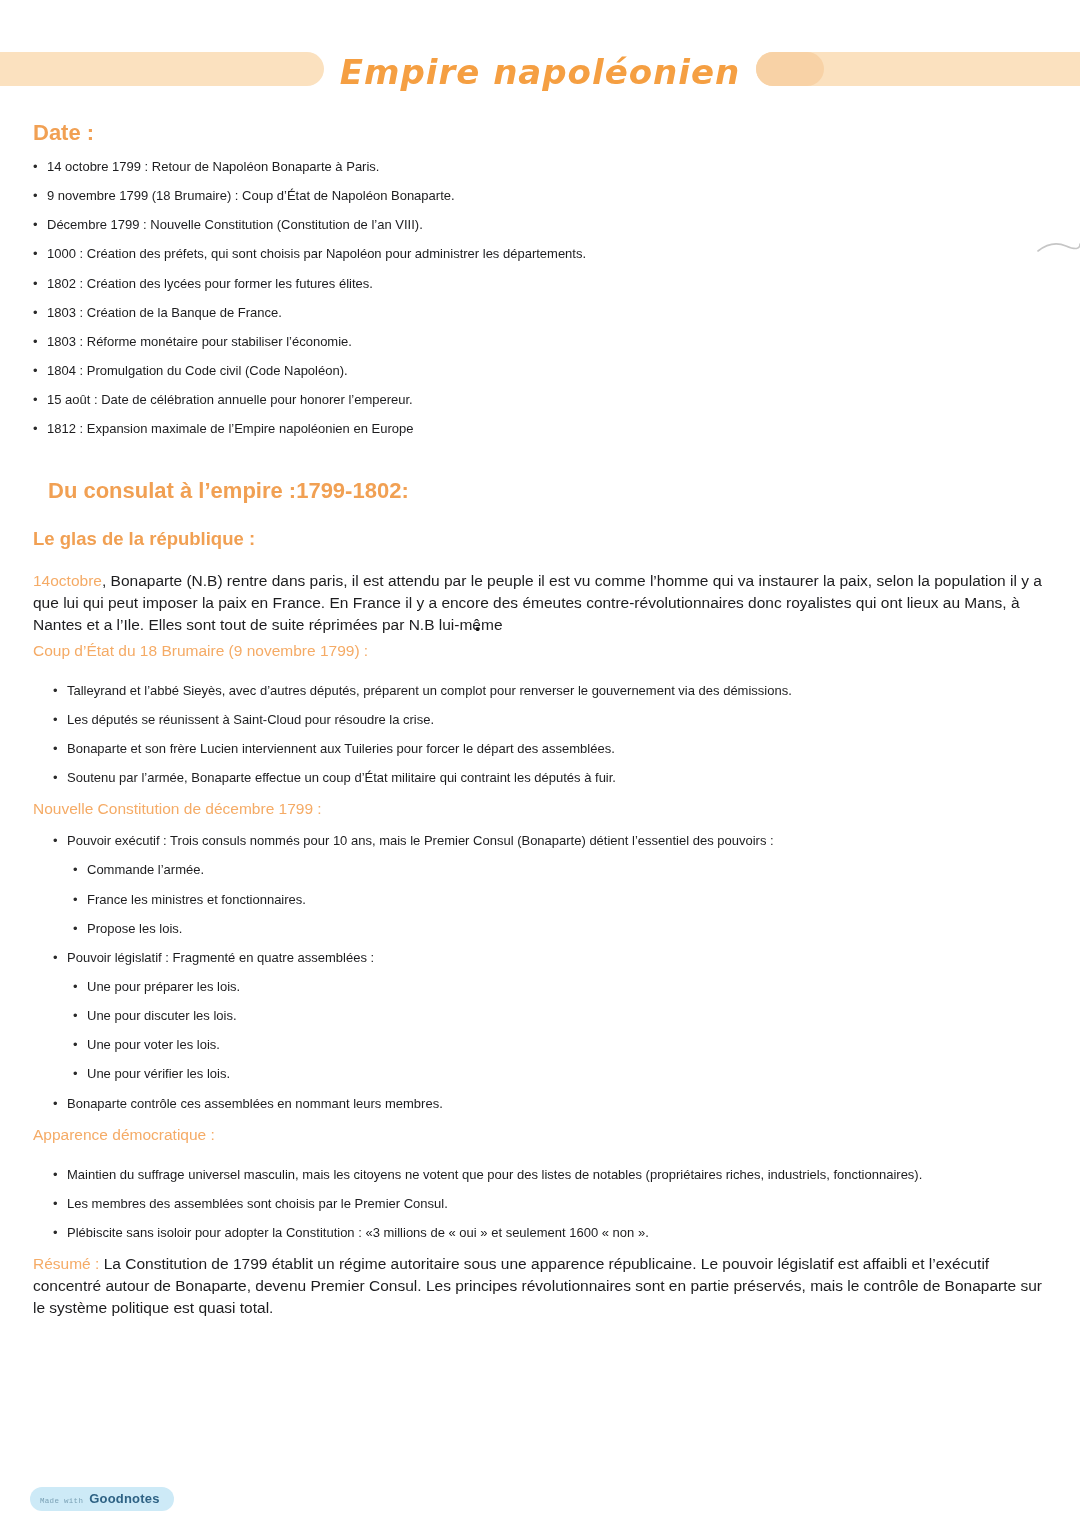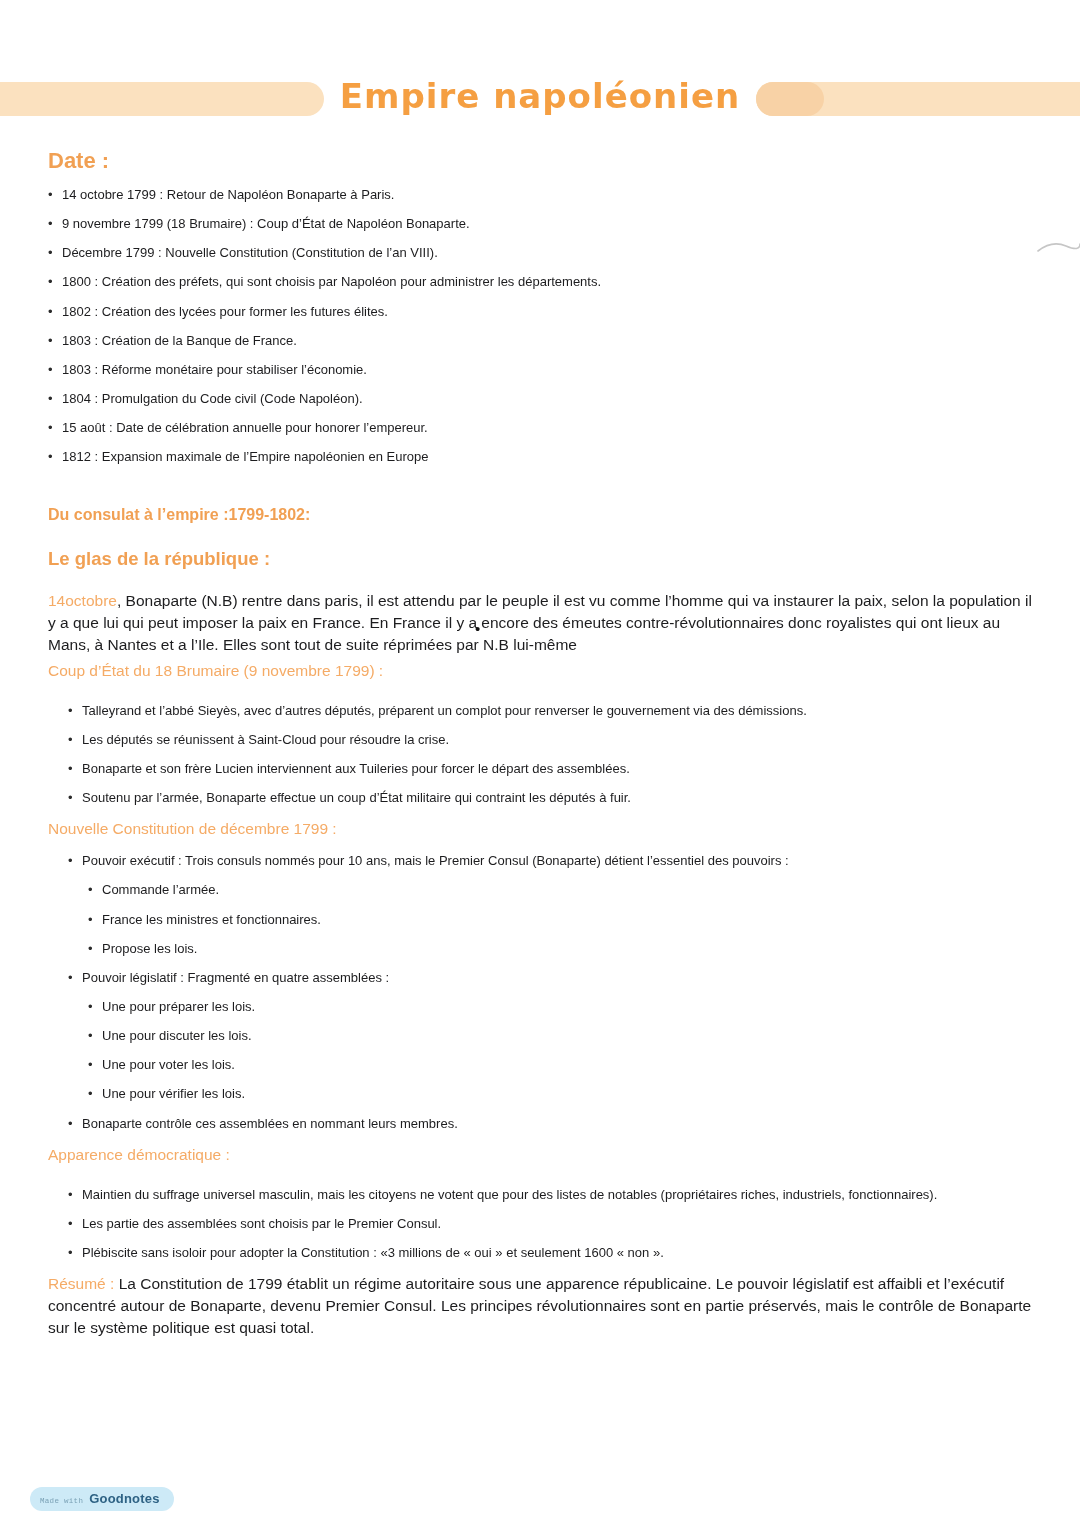--- a/index.html
+++ b/index.html
@@ -12,24 +12,25 @@
   .page {
     position: relative;
     width: 1080px;
     height: 1527px;
     background: #ffffff;
     overflow: hidden;
   }
 
   
   .banner {
-    margin-top: 80px;
+    margin-top: 52px;
     display: flex;
-    align-items: flex-end;
+    align-items: flex-start;
     height: 36px;
+    font-style: italic;
   }
   .band {
     flex: 1;
     height: 34px;
     background: #fbe1bf;
   }
   .band-left { border-radius: 0 17px 17px 0; margin-right: 16px; }
   .band-right {
     border-radius: 17px 0 0 17px;
     margin-left: 16px;
@@ -54,29 +55,29 @@
   }
 
   
   .squiggle {
     position: absolute;
     right: 0;
     top: 238px;
   }
 
   
-  .content { padding: 0 48px; }
+  .content { padding: 0 33px; }
 
   .h-orange {
     color: #f1a053;
     font-weight: bold;
     margin: 0;
   }
   .h-date   { font-size: 22px; margin: 32px 0 8px 0; }
-  .h-main   { font-size: 16px; margin: 40px 0 0 0; }
+  .h-main   { font-size: 22px; margin: 40px 0 0 15px; }
   .h-sub    { font-size: 18.5px; margin: 24px 0 20px 0; }
 
   .bullets {
     list-style: none;
     margin: 0;
     padding: 0;
   }
   .bullets li {
     position: relative;
     padding-left: 14px;
@@ -166,21 +167,21 @@
 
   <span class="stray-dot">•</span>
 
   <main class="content">
 
     <h2 class="h-orange h-date">Date :</h2>
     <ul class="bullets">
       <li>14 octobre 1799 : Retour de Napoléon Bonaparte à Paris.</li>
       <li>9 novembre 1799 (18 Brumaire) : Coup d’État de Napoléon Bonaparte.</li>
       <li>Décembre 1799 : Nouvelle Constitution (Constitution de l’an VIII).</li>
-      <li>1800 : Création des préfets, qui sont choisis par Napoléon pour administrer les départements.</li>
+      <li>1000 : Création des préfets, qui sont choisis par Napoléon pour administrer les départements.</li>
       <li>1802 : Création des lycées pour former les futures élites.</li>
       <li>1803 : Création de la Banque de France.</li>
       <li>1803 : Réforme monétaire pour stabiliser l’économie.</li>
       <li>1804 : Promulgation du Code civil (Code Napoléon).</li>
       <li>15 août : Date de célébration annuelle pour honorer l’empereur.</li>
       <li>1812 : Expansion maximale de l’Empire napoléonien en Europe</li>
     </ul>
 
     <h2 class="h-orange h-main">Du consulat à l’empire :1799-1802:</h2>
     <h3 class="h-orange h-sub">Le glas de la république :</h3>
@@ -205,21 +206,21 @@
       <li class="lvl2">Une pour préparer les lois.</li>
       <li class="lvl2">Une pour discuter les lois.</li>
       <li class="lvl2">Une pour voter les lois.</li>
       <li class="lvl2">Une pour vérifier les lois.</li>
       <li class="lvl1">Bonaparte contrôle ces assemblées en nommant leurs membres.</li>
     </ul>
 
     <p class="label label-gap">Apparence démocratique :</p>
     <ul class="bullets indent1">
       <li>Maintien du suffrage universel masculin, mais les citoyens ne votent que pour des listes de notables (propriétaires riches, industriels, fonctionnaires).</li>
-      <li>Les partie des assemblées sont choisis par le Premier Consul.</li>
+      <li>Les membres des assemblées sont choisis par le Premier Consul.</li>
       <li>Plébiscite sans isoloir pour adopter la Constitution : «3 millions de « oui » et seulement 1600 « non ».</li>
     </ul>
 
     <p class="para resume"><span class="lead">Résumé :</span><span> La Constitution de 1799 établit un régime autoritaire sous une apparence républicaine. Le pouvoir législatif est affaibli et l’exécutif concentré autour de Bonaparte, devenu Premier Consul. Les principes révolutionnaires sont en partie préservés, mais le contrôle de Bonaparte sur le système politique est quasi total.</span></p>
 
   </main>
 
   <footer class="footer">
     <span class="badge">
       <span class="badge-small">Made with</span>

